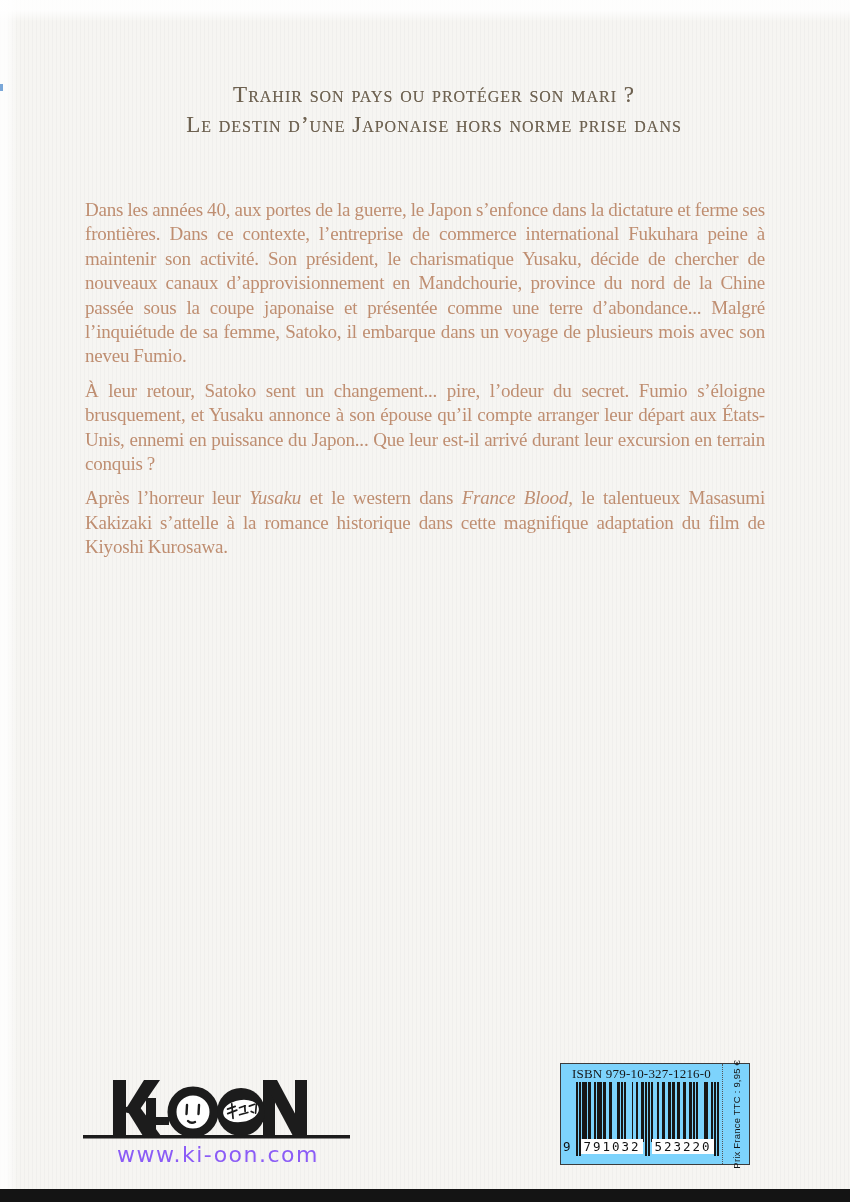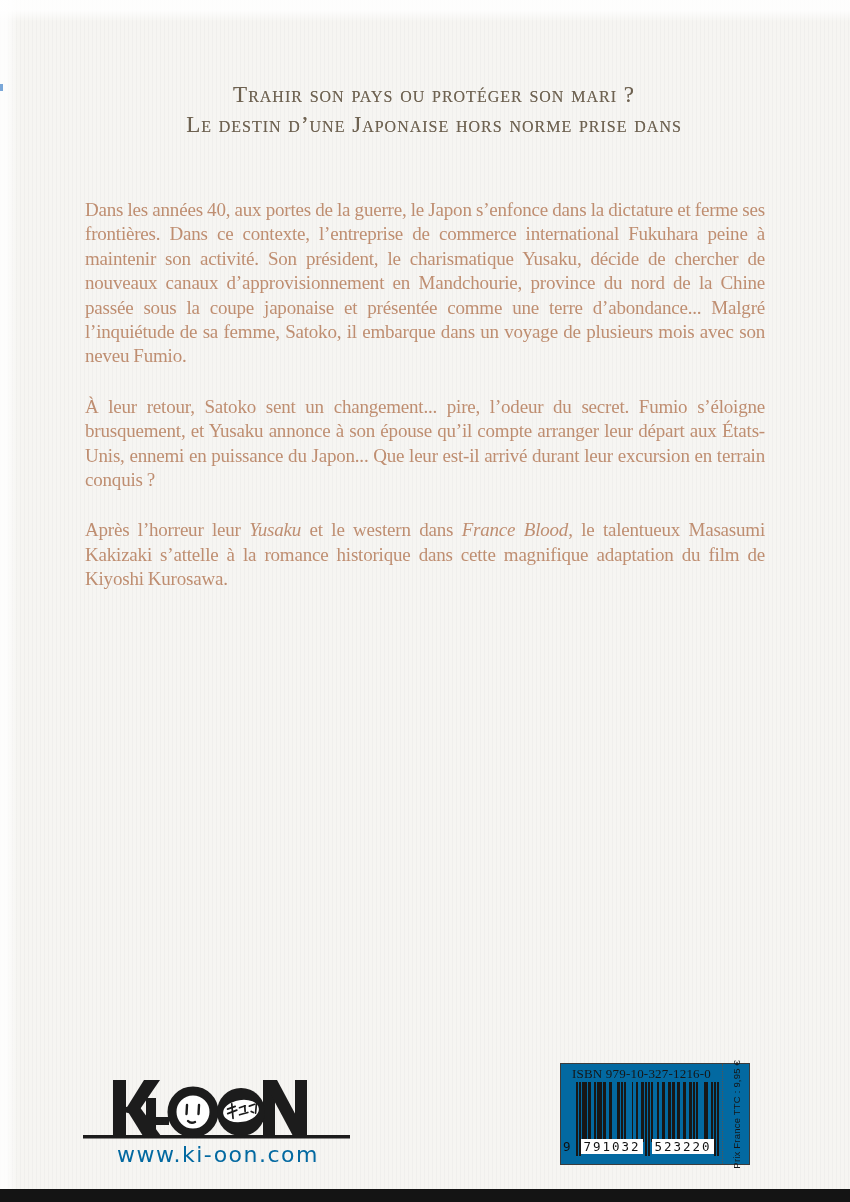--- a/index.html
+++ b/index.html
@@ -47,42 +47,42 @@
   
   .synopsis{
     position:absolute;left:85px;top:198px;width:680px;
     font-size:19px;line-height:24.4px;
     letter-spacing:-0.2px;word-spacing:-0.6px;
     color:var(--body-text,#bf8e71);
     text-align:justify;
     z-index:2;
   }
   .synopsis p{margin:0;}
-  .synopsis p + p{margin-top:26px;}
+  .synopsis p + p{margin-top:10px;}
   .synopsis i{font-style:italic;}
 
   
   .logo{
     position:absolute;left:83px;top:1078px;width:270px;z-index:2;
   }
   .logo svg{display:block;}
   .logo-url{
     margin-top:2px;text-align:center;
     font-family:"DejaVu Sans", sans-serif;
     font-size:22px;letter-spacing:1.5px;
-    color:#0369a1;
+    color:#8b5cf6;
   }
   .visually-hidden{
     position:absolute;width:1px;height:1px;overflow:hidden;clip:rect(0 0 0 0);white-space:nowrap;
   }
 
   
   .barcode-box{
     position:absolute;left:560px;top:1063px;width:190px;height:102px;
-    background:#0369a1;border:1px solid #3c3c3c;
+    background:#7dd3fc;border:1px solid #3c3c3c;
     box-sizing:border-box;
     display:flex;z-index:2;
   }
   .bc-main{flex:1;position:relative;padding:2px 2px 0 2px;}
   .isbn-label{
     font-family:"Liberation Serif", serif;
     font-size:13px;letter-spacing:0.2px;color:#161616;
     text-align:center;white-space:nowrap;line-height:15px;
   }
   .bars-wrap{

